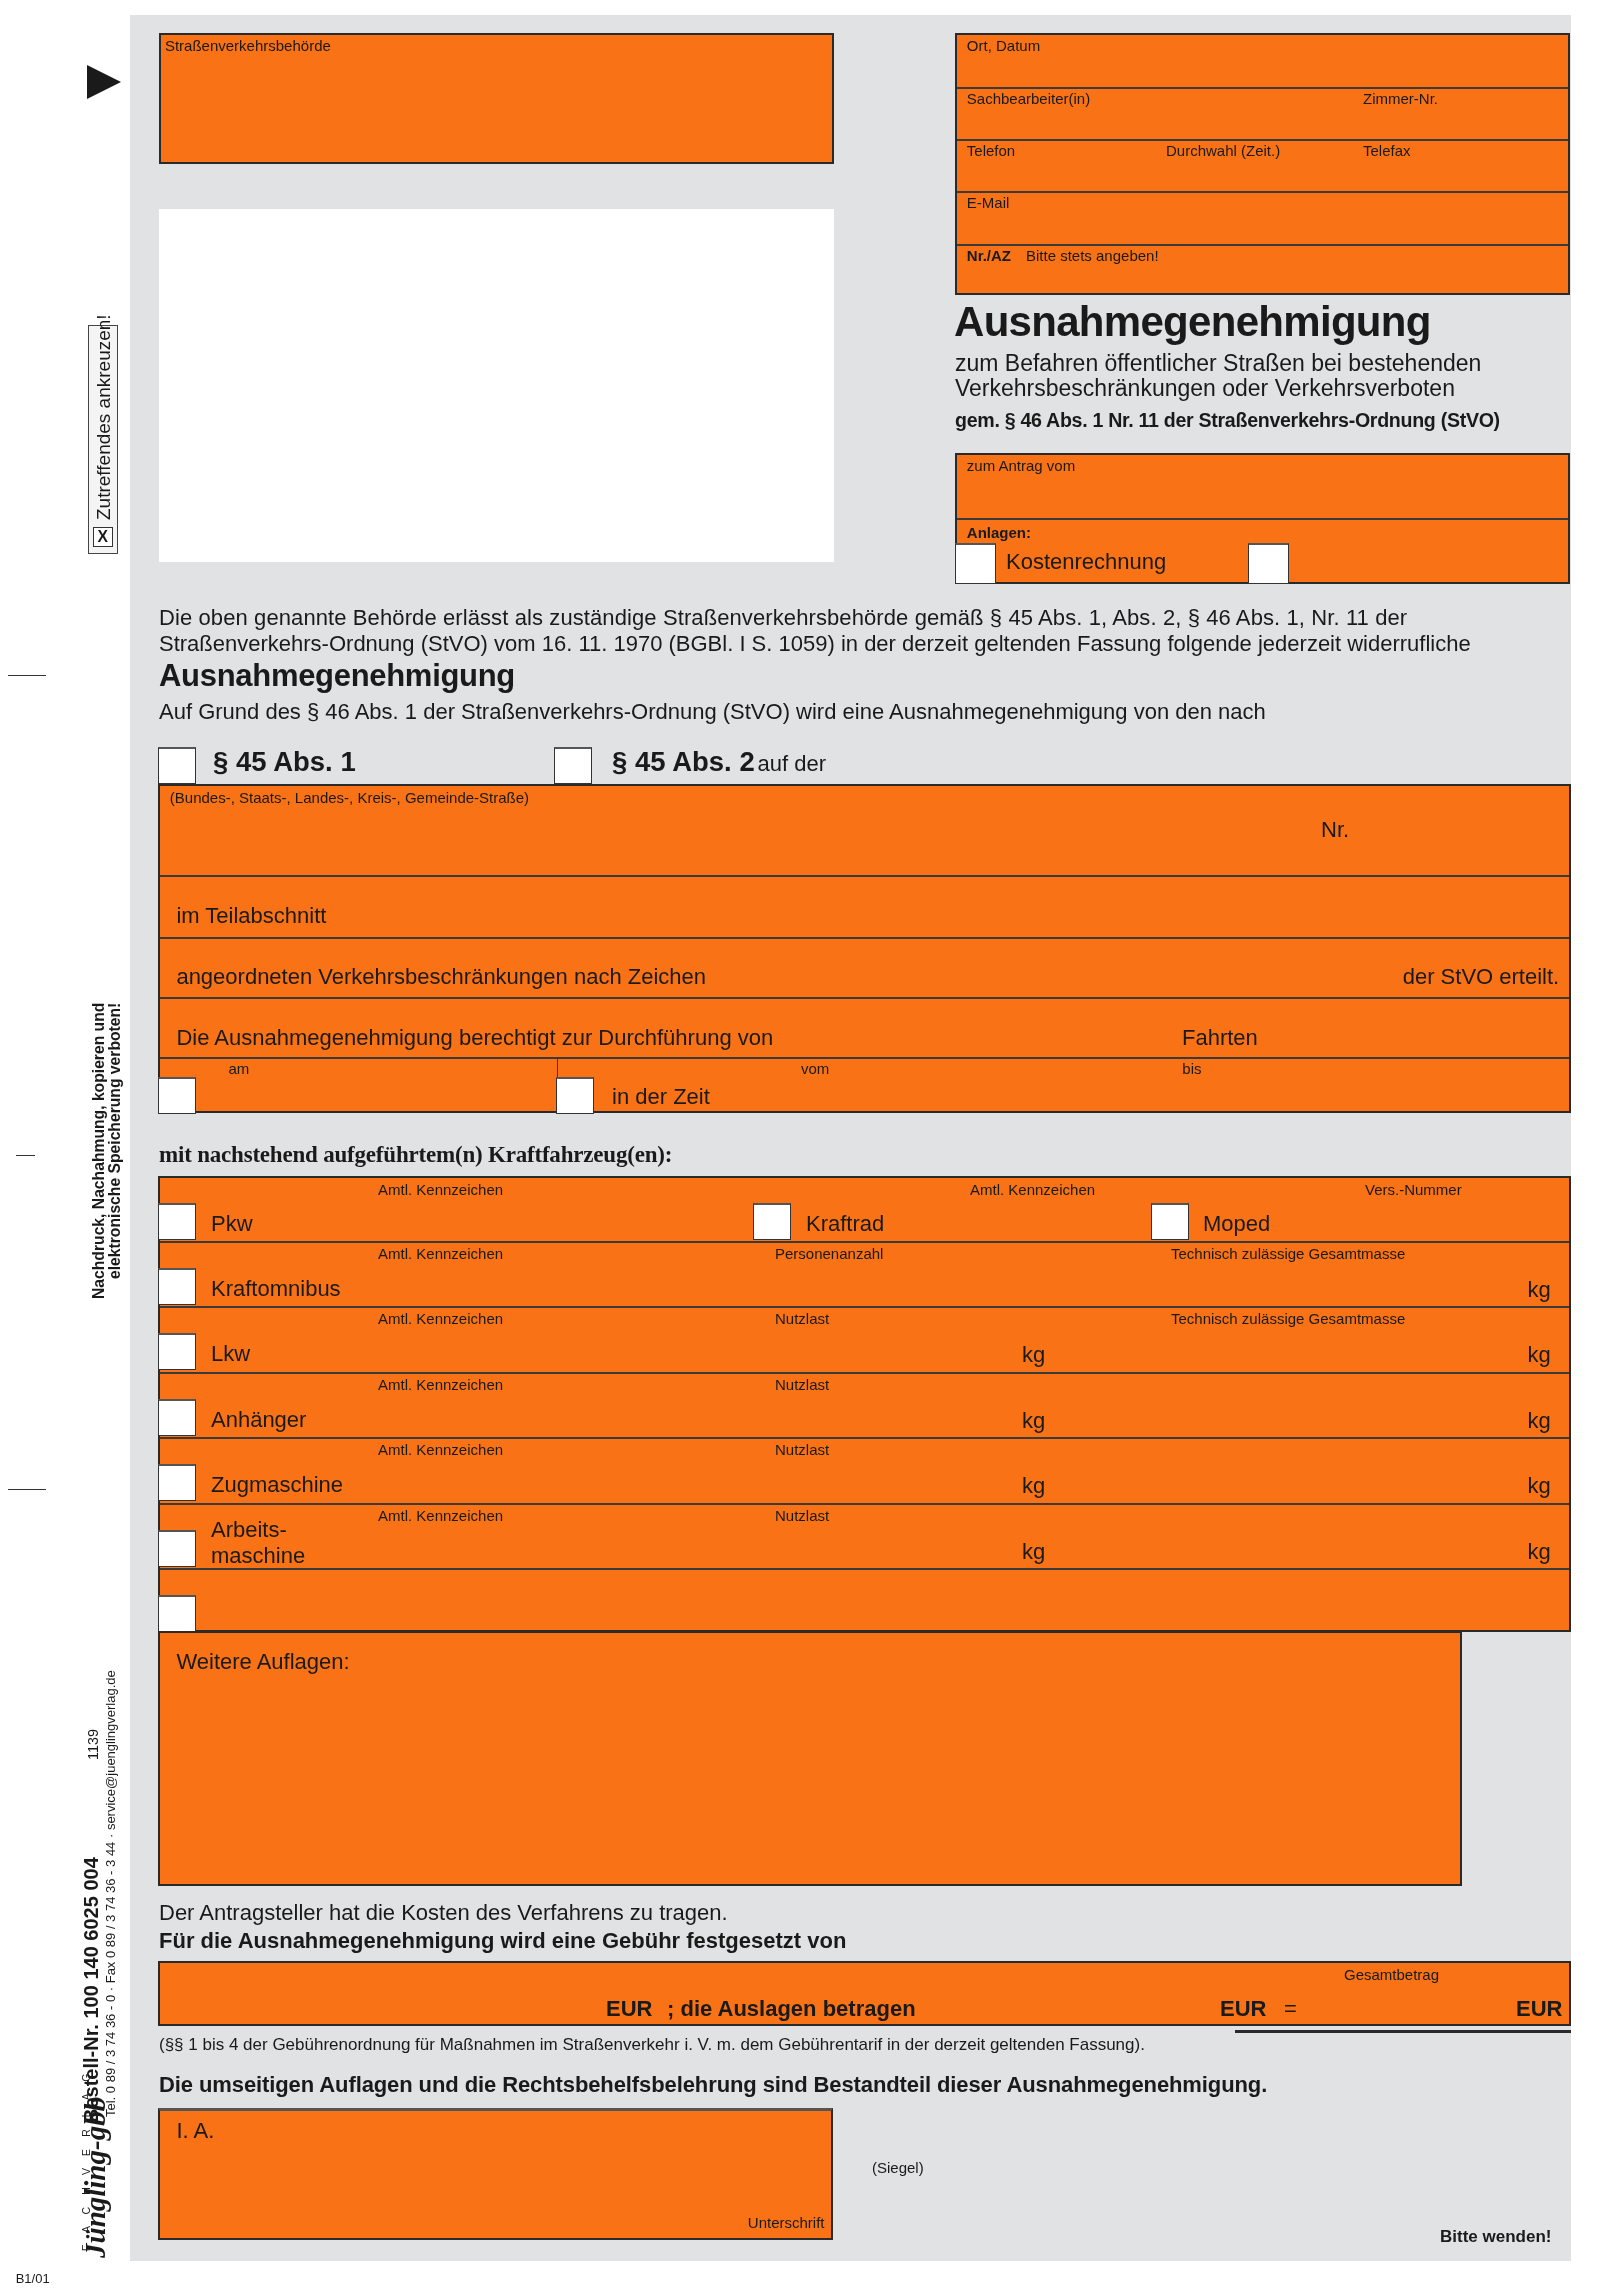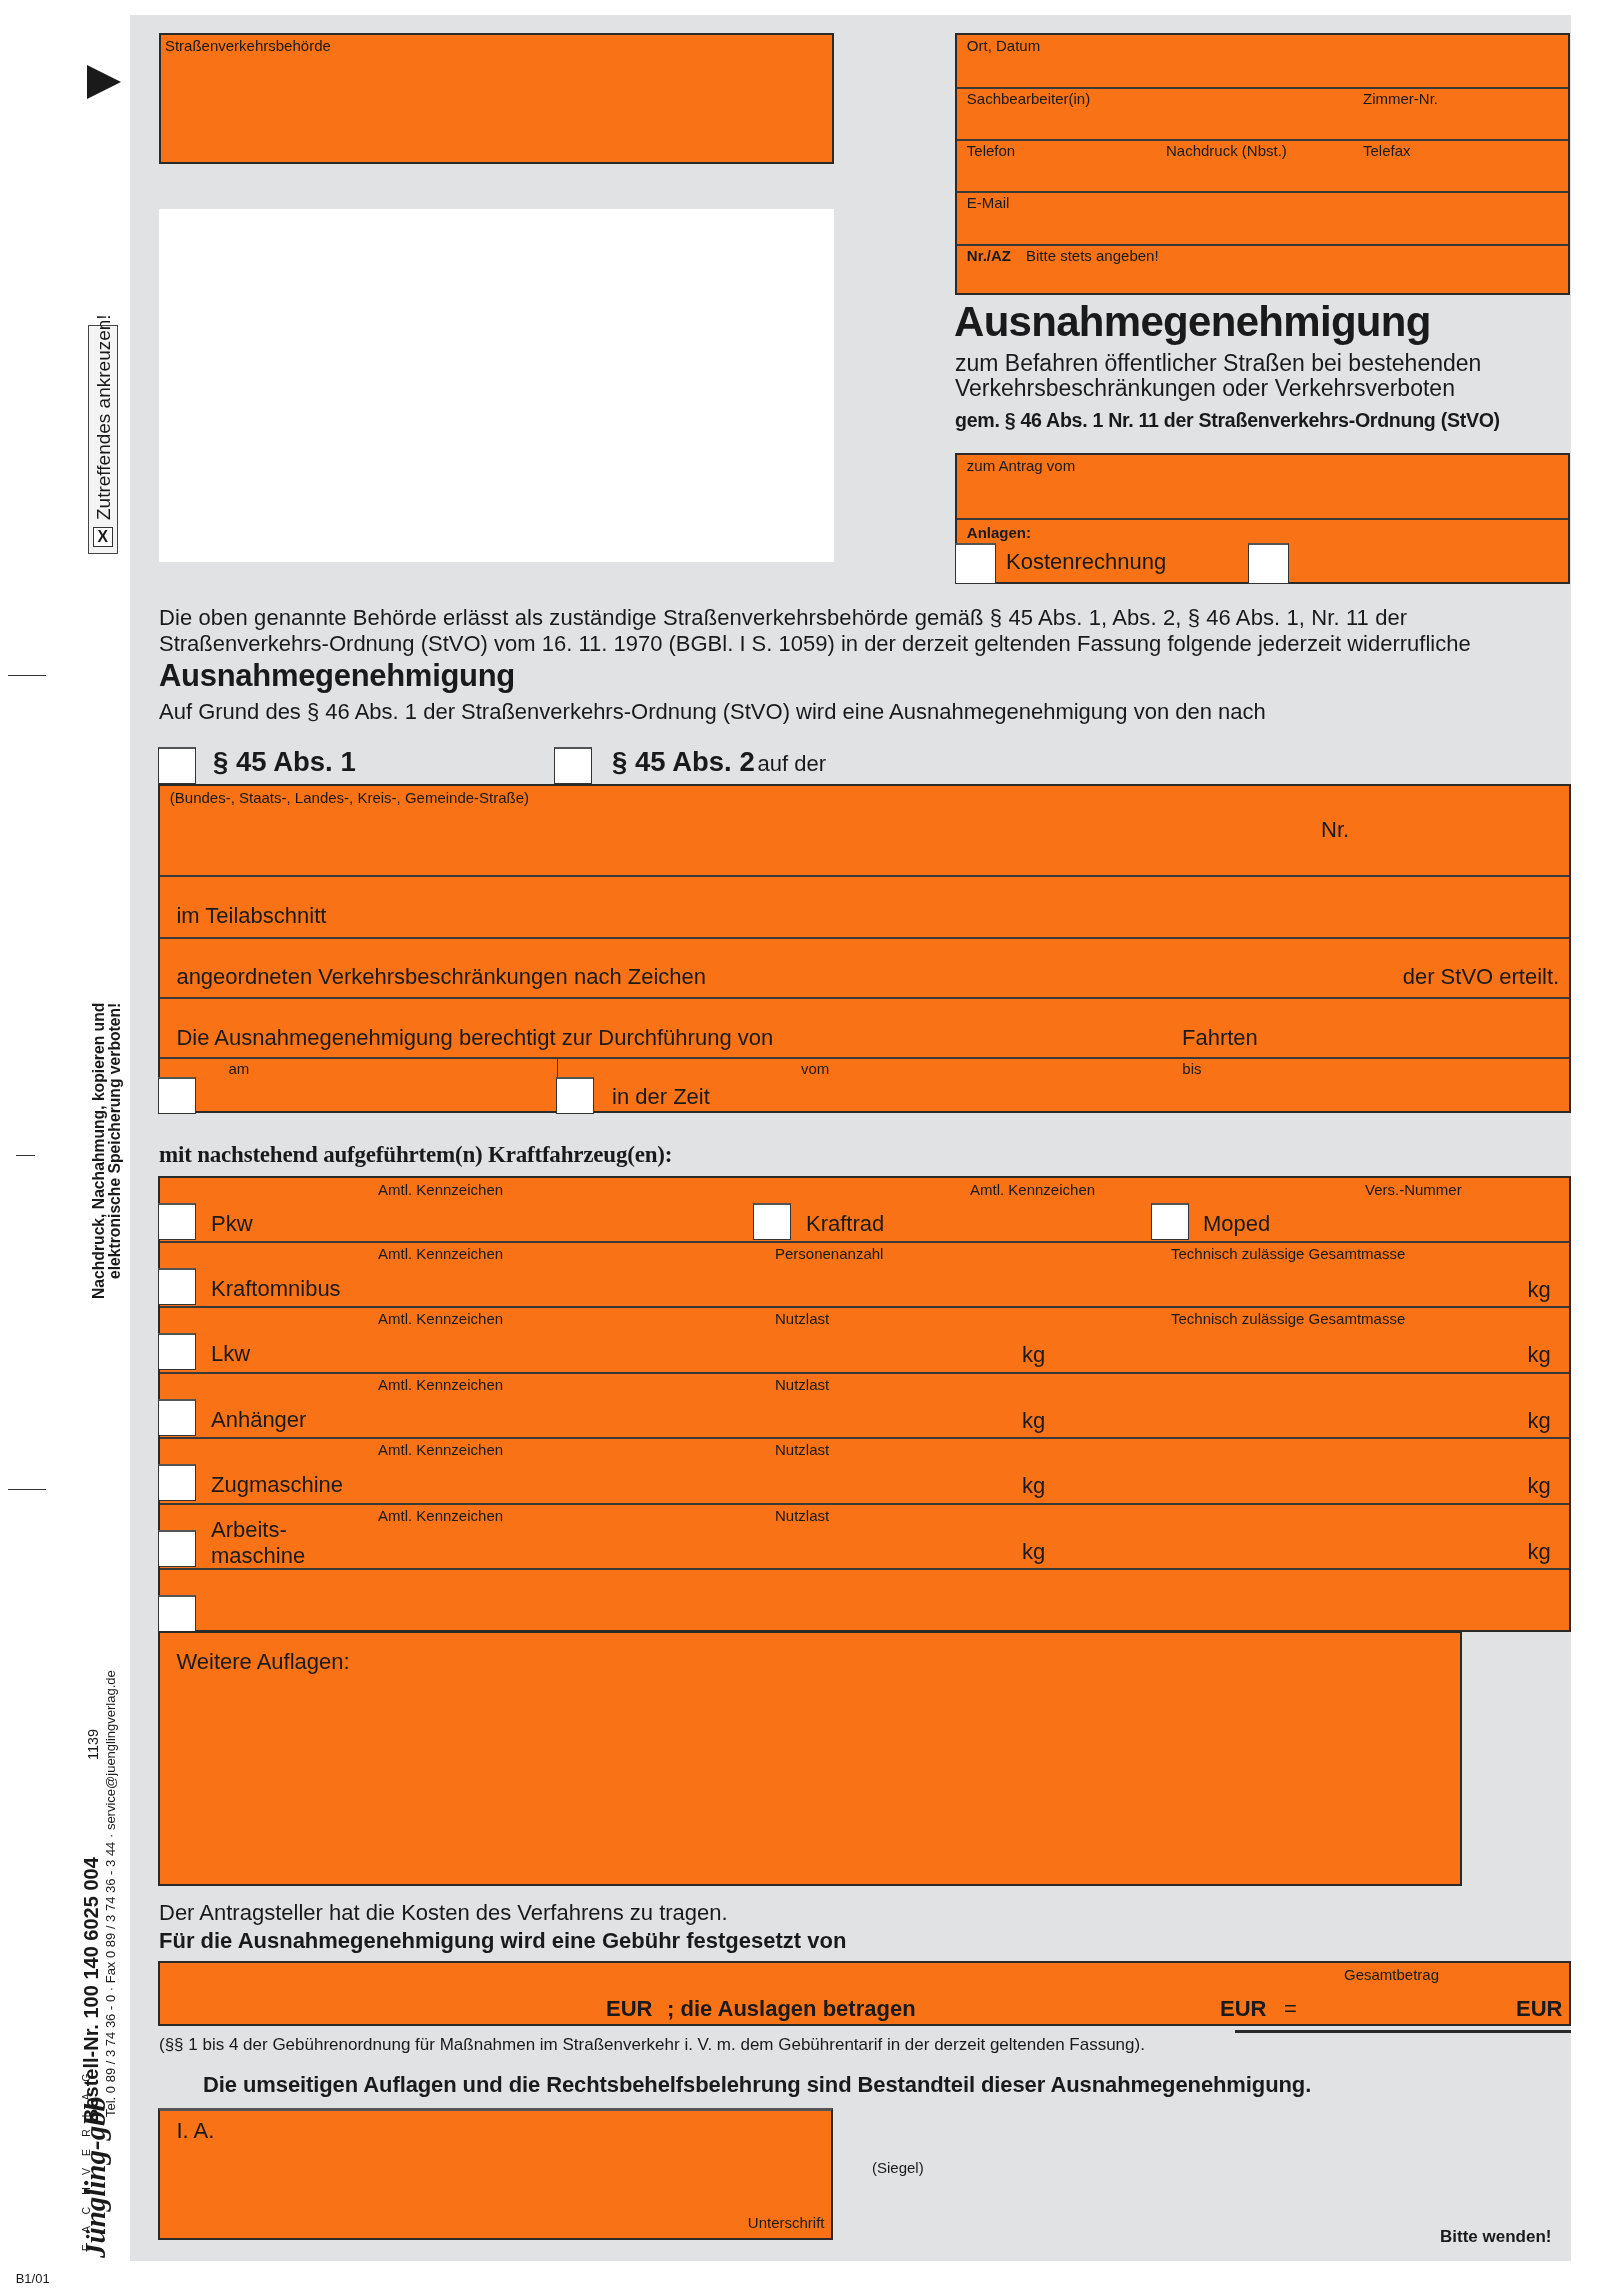--- a/index.html
+++ b/index.html
@@ -52,21 +52,21 @@
     <span class="lbl-s" style="left:9.8px;top:2px;">Ort, Datum</span>
   </div>
   <div class="hline" style="left:0;right:0;top:52px;"></div>
   <div style="position:absolute;left:0;top:54px;right:0;height:50px;">
     <span class="lbl-s" style="left:9.8px;top:0.7px;">Sachbearbeiter(in)</span>
     <span class="lbl-s" style="left:406px;top:0.7px;">Zimmer-Nr.</span>
   </div>
   <div class="hline" style="left:0;right:0;top:104px;"></div>
   <div style="position:absolute;left:0;top:106px;right:0;height:50px;">
     <span class="lbl-s" style="left:9.8px;top:0.7px;">Telefon</span>
-    <span class="lbl-s" style="left:209px;top:0.7px;">Nachdruck (Nbst.)</span>
+    <span class="lbl-s" style="left:209px;top:0.7px;">Durchwahl (Zeit.)</span>
     <span class="lbl-s" style="left:406px;top:0.7px;">Telefax</span>
   </div>
   <div class="hline" style="left:0;right:0;top:156px;"></div>
   <div style="position:absolute;left:0;top:158px;right:0;height:50px;">
     <span class="lbl-s" style="left:9.8px;top:0.7px;">E-Mail</span>
   </div>
   <div class="hline" style="left:0;right:0;top:209px;"></div>
   <div style="position:absolute;left:0;top:211px;right:0;height:47px;">
     <span class="lbl-s b" style="left:9.8px;top:0.7px;">Nr./AZ</span>
     <span class="lbl-s" style="left:69px;top:0.7px;">Bitte stets angeben!</span>
@@ -245,21 +245,21 @@
   <span class="lbl-m b" style="left:507px;top:33px;">; die Auslagen betragen</span>
   <div style="position:absolute;left:785px;top:19.6px;width:262px;height:41px;"></div>
   <span class="lbl-m b" style="left:1060px;top:33px;">EUR</span>
   <span class="lbl-m" style="left:1124px;top:33px;">=</span>
   <div style="position:absolute;left:1145px;top:19.6px;width:203px;height:41px;"></div>
   <span class="lbl-m b" style="right:6.5px;top:33px;">EUR</span>
 </div>
 <div class="abs" style="left:1235px;top:2030px;width:336px;height:3.3px;background:#2a2a2a;"></div>
 <div class="abs" style="left:159px;top:2035px;font-size:17px;">(§§ 1 bis 4 der Gebührenordnung für Maßnahmen im Straßenverkehr i. V. m. dem Gebührentarif in der derzeit geltenden Fassung).</div>
 
-<div class="abs b" style="left:159px;top:2072px;font-size:22px;letter-spacing:-0.1px;margin-left:44px;">Die umseitigen Auflagen und die Rechtsbehelfsbelehrung sind Bestandteil dieser Ausnahmegenehmigung.</div>
+<div class="abs b" style="left:159px;top:2072px;font-size:22px;letter-spacing:-0.1px;">Die umseitigen Auflagen und die Rechtsbehelfsbelehrung sind Bestandteil dieser Ausnahmegenehmigung.</div>
 
 <div class="box" style="left:158px;top:2108px;width:675px;height:132px;border-top:3.3px solid #555;">
   <span class="lbl-m" style="left:16.4px;top:6.5px;">I. A.</span>
   <span class="lbl-s" style="right:6.5px;top:103px;">Unterschrift</span>
 </div>
 <div class="abs" style="left:872px;top:2159px;font-size:15px;">(Siegel)</div>
 <div class="abs b" style="left:1440px;top:2227px;font-size:17px;">Bitte wenden!</div>
 
 
 </body></html>

